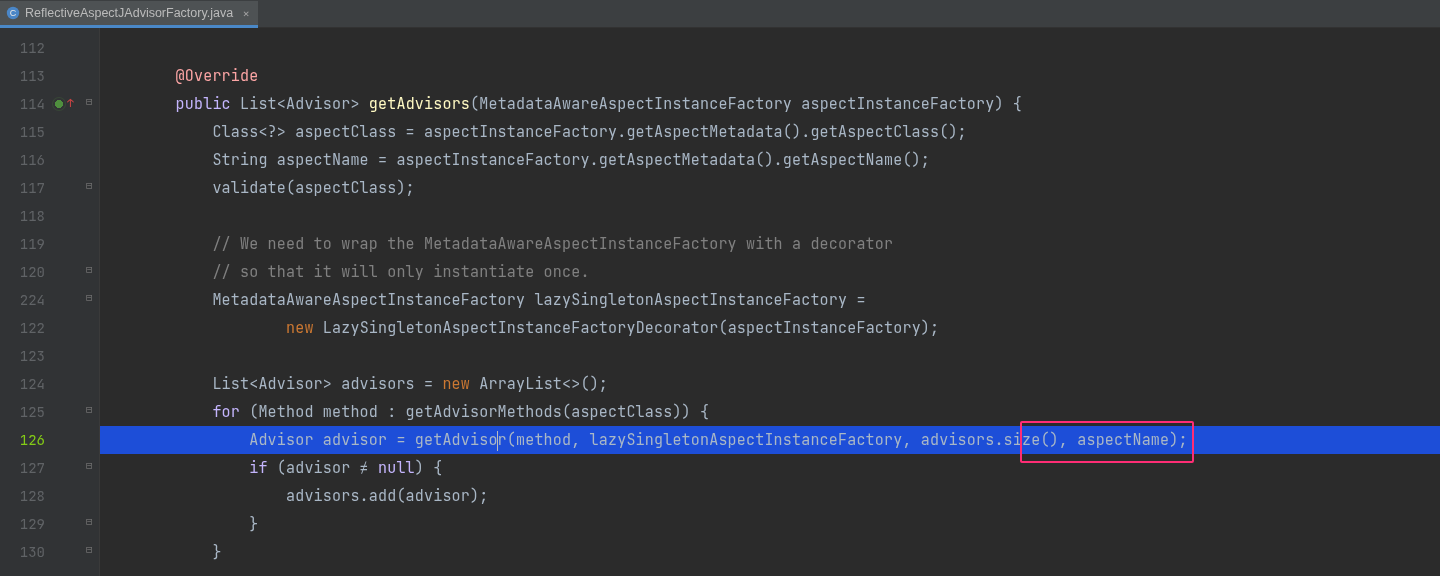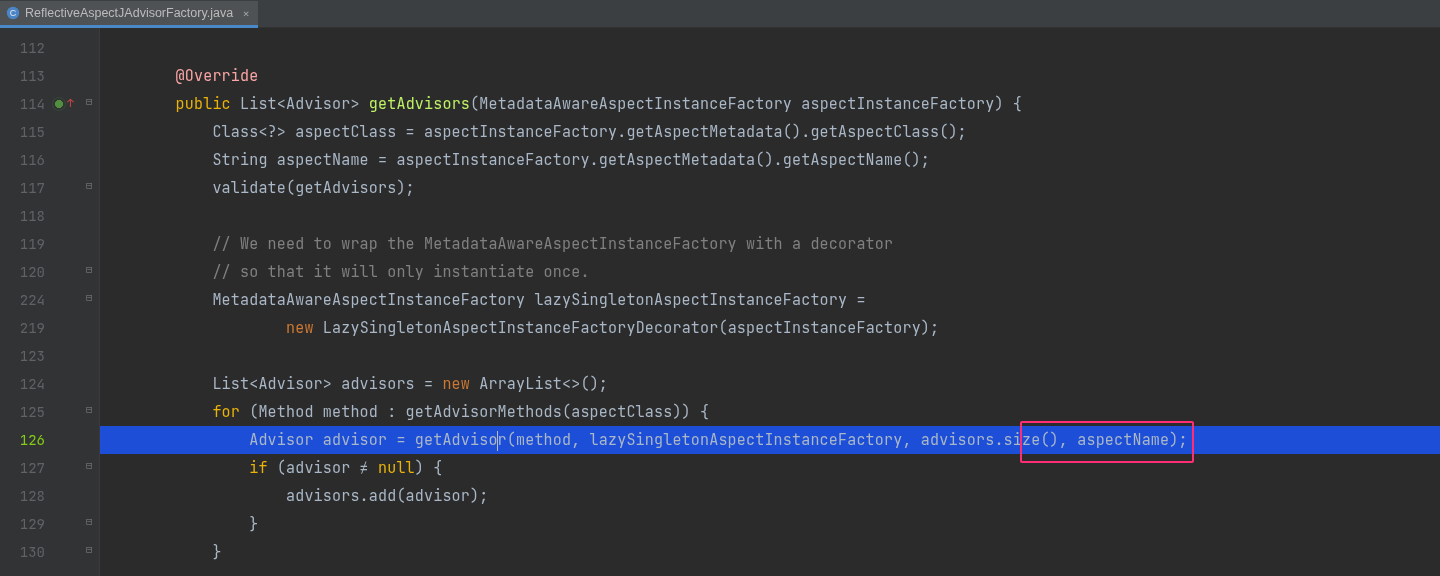--- a/index.html
+++ b/index.html
@@ -66,23 +66,23 @@
     flex: 1;
     padding-top: 6px;
     line-height: 28px;
     letter-spacing: 0.2px;
     position: relative;
   }
   .line { height: 28px; white-space: pre; padding-left: 2px; }
   .line.hl { background: #1d4ed8; }
 
   
-  .kw   { color: #eab308; text-align: right; }
+  .kw   { color: #c4b5fd; text-align: right; }
   .ann  { color: #fca5a5; }
-  .mth  { color: #bef264; }
+  .mth  { color: #fef9c3; }
   .cmnt { color: #808080; }
   .newk { color: #cc7832; }
   .text { color: #a9b7c6; }
 
   .highlight-box {
     position: absolute;
     border: 2.5px solid #ff2d75;
     border-radius: 2px;
     pointer-events: none;
   }
@@ -133,21 +133,21 @@
     <div class="ln">112</div>
     <div class="ln">113</div>
     <div class="ln">114</div>
     <div class="ln">115</div>
     <div class="ln">116</div>
     <div class="ln">117</div>
     <div class="ln">118</div>
     <div class="ln">119</div>
     <div class="ln">120</div>
     <div class="ln">224</div>
-    <div class="ln">219</div>
+    <div class="ln">122</div>
     <div class="ln">123</div>
     <div class="ln">124</div>
     <div class="ln">125</div>
     <div class="ln" style="color:#84cc16">126</div>
     <div class="ln">127</div>
     <div class="ln">128</div>
     <div class="ln">129</div>
     <div class="ln">130</div>
   </div>
 
@@ -168,21 +168,21 @@
 
   <div class="code">
     <div class="line"></div>
 
     <div class="line"><span>        </span><span class="ann">@Override</span></div>
 
     <div class="line"><span>        </span><span class="kw">public </span><span class="text">List&lt;Advisor&gt; </span><span class="mth">getAdvisors</span><span class="text">(MetadataAwareAspectInstanceFactory aspectInstanceFactory) {</span></div>
 
     <div class="line"><span>            </span><span class="text">Class&lt;?&gt; aspectClass = aspectInstanceFactory.getAspectMetadata().getAspectClass();</span></div>
     <div class="line"><span>            </span><span class="text">String aspectName = aspectInstanceFactory.getAspectMetadata().getAspectName();</span></div>
-    <div class="line"><span>            </span><span class="text">validate(getAdvisors);</span></div>
+    <div class="line"><span>            </span><span class="text">validate(aspectClass);</span></div>
     <div class="line"></div>
 
     <div class="line"><span>            </span><span class="cmnt">// We need to wrap the MetadataAwareAspectInstanceFactory with a decorator</span></div>
     <div class="line"><span>            </span><span class="cmnt">// so that it will only instantiate once.</span></div>
 
     <div class="line"><span>            </span><span class="text">MetadataAwareAspectInstanceFactory lazySingletonAspectInstanceFactory =</span></div>
     <div class="line"><span>                    </span><span class="newk">new </span><span class="text">LazySingletonAspectInstanceFactoryDecorator(aspectInstanceFactory);</span></div>
     <div class="line"></div>
 
     <div class="line"><span>            </span><span class="text">List&lt;Advisor&gt; advisors = </span><span class="newk">new </span><span class="text">ArrayList&lt;&gt;();</span></div>

